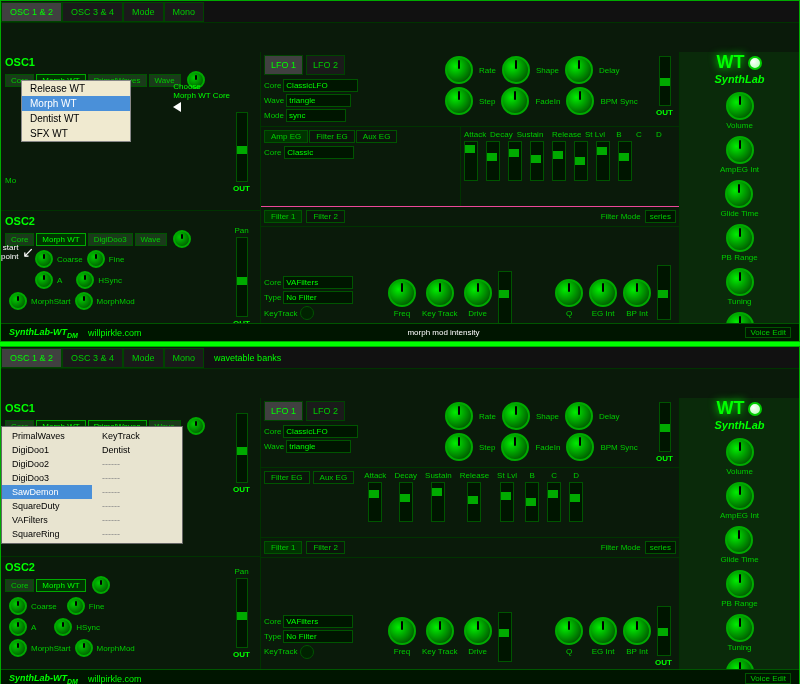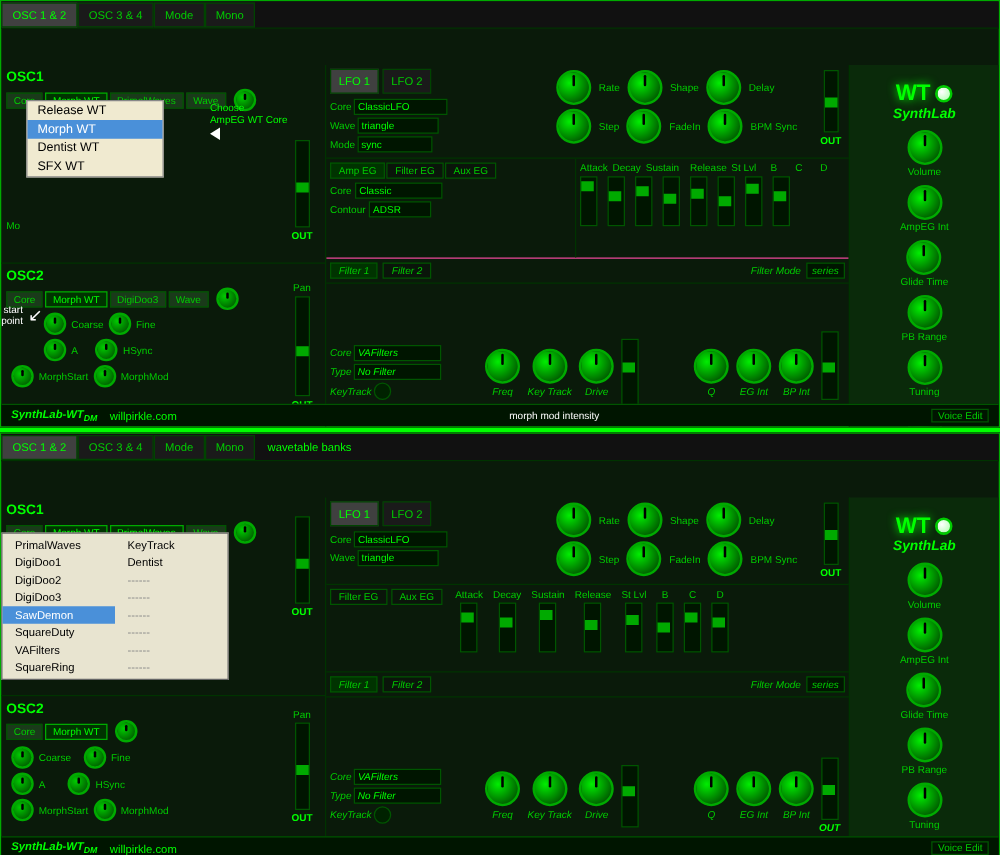--- a/index.html
+++ b/index.html
@@ -213,32 +213,31 @@
       position: absolute;
       bottom: 40%;
       left: 0;
     }
 
     
     .filter-area {
       border-bottom: 1px solid #003300;
       display: flex;
       height: 95px;
-      font-style: italic;
     }
 
     
     .right-panel {
       width: 120px;
       background: #0a2a0a;
       border-left: 1px solid #003300;
       display: flex;
       flex-direction: column;
       align-items: center;
-      padding: 12px;
+      padding: 0;
     }
 
     .wt-logo {
       font-size: 18px;
       font-weight: bold;
       color: #00ff00;
       text-shadow: 0 0 8px #00ff00;
       display: flex;
       align-items: center;
       gap: 4px;
@@ -395,21 +394,21 @@
 
         <div class="dropdown-menu" style="top:28px; left:20px;">
           <div class="menu-item">Release WT</div>
           <div class="menu-item selected">Morph WT</div>
           <div class="menu-item">Dentist WT</div>
           <div class="menu-item">SFX WT</div>
         </div>
 
         <div style="position:absolute; right:30px; top:30px; font-size:8px; color:#00ff00; text-align:left;">
           <span style="white-space:pre;">Choose
-AmpEG WT Core</span>
+Morph WT Core</span>
           <div style="display:flex; align-items:center; margin-top:2px;">
             <div class="arrow-left"></div>
           </div>
         </div>
 
         <div style="position:absolute; right:10px; top:60px; display:flex; flex-direction:column; align-items:center; gap:2px;">
           <div class="vslider" style="height:70px;">
             <div class="vslider-thumb"></div>
           </div>
           <span class="out-label">OUT</span>
@@ -522,24 +521,20 @@
       <div class="eg-area" style="display:flex; height:80px;">
         <div style="padding:3px; min-width:200px; border-right:1px solid #003300;">
           <div class="eg-tabs">
             <div class="eg-tab active">Amp EG</div>
             <div class="eg-tab">Filter EG</div>
             <div class="eg-tab">Aux EG</div>
           </div>
           <div style="display:flex; gap:3px; align-items:center; margin-bottom:2px;">
             <span class="label-text">Core</span>
             <div class="select-box">Classic</div>
-          </div>
-          <div style="display:flex; gap:3px; align-items:center;">
-            <span class="label-text">Contour</span>
-            <div class="select-box" style="width:50px;">ADSR</div>
           </div>
         </div>
 
         <div style="flex:1; padding:3px; display:flex; flex-direction:column;">
           <div style="display:flex; gap:8px; font-size:8px; color:#00cc00; margin-bottom:2px;">
             <span style="width:18px; text-align:center;">Attack</span>
             <span style="width:18px; text-align:center;">Decay</span>
             <span style="width:28px; text-align:center;">Sustain</span>
             <span style="width:25px; text-align:center;">Release</span>
             <span style="width:20px; text-align:center;">St Lvl</span>

